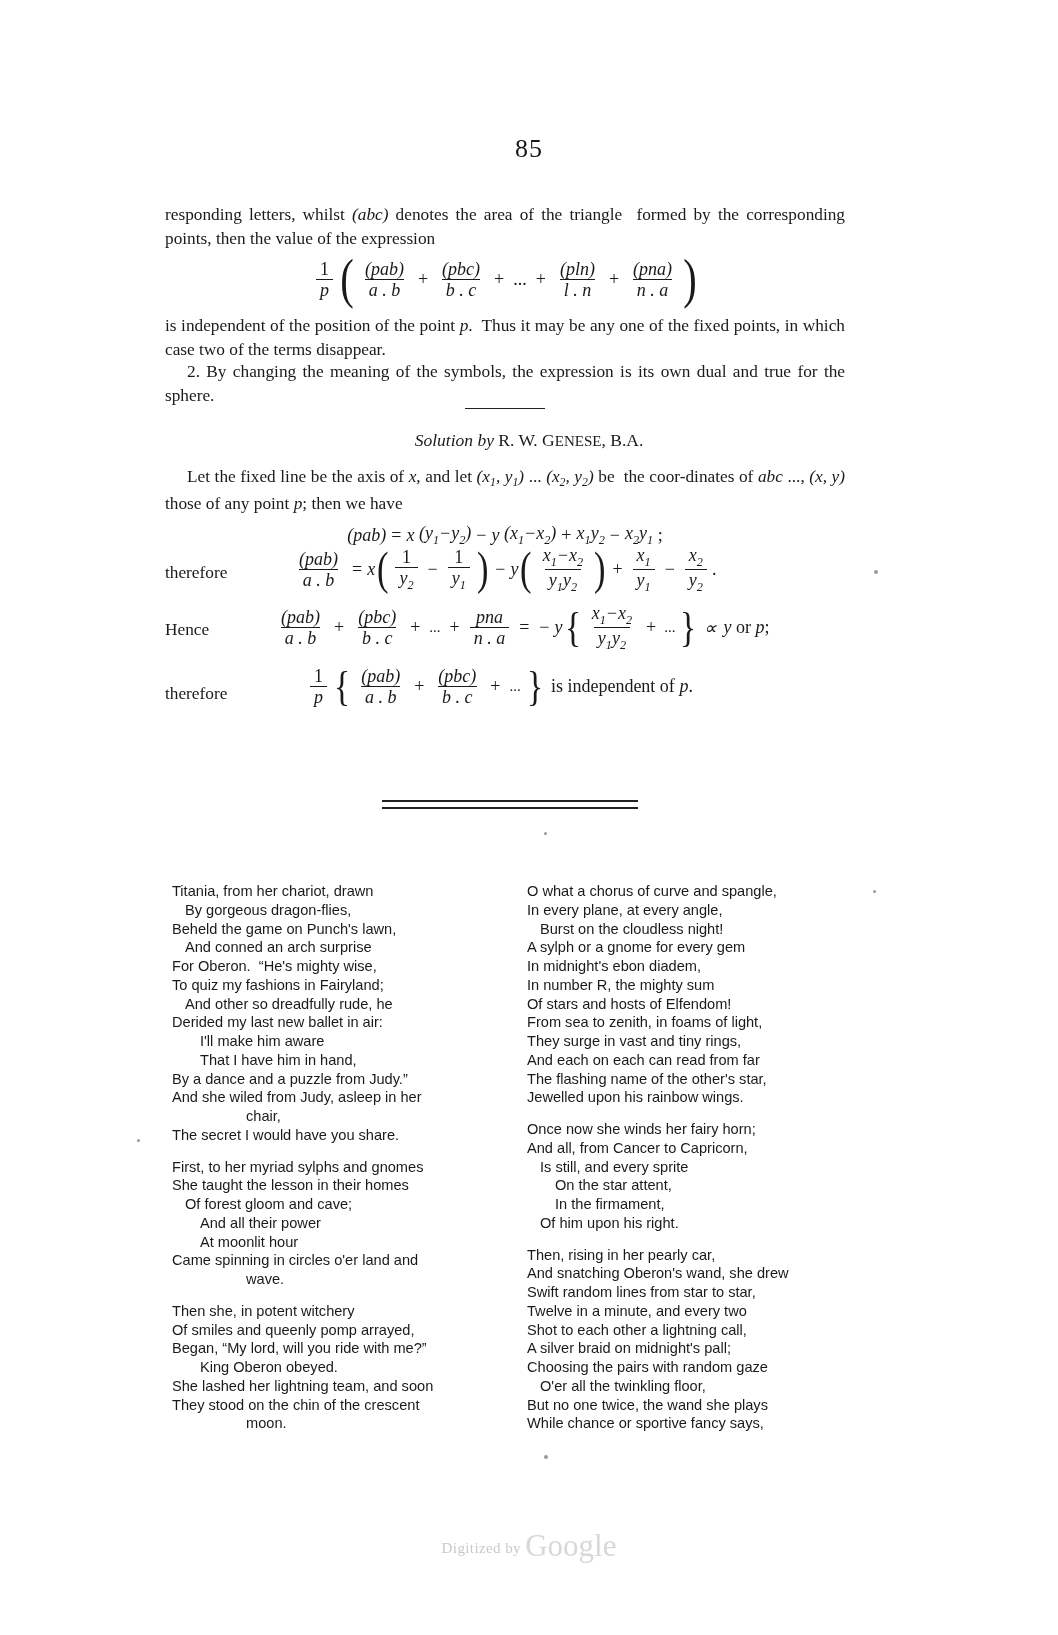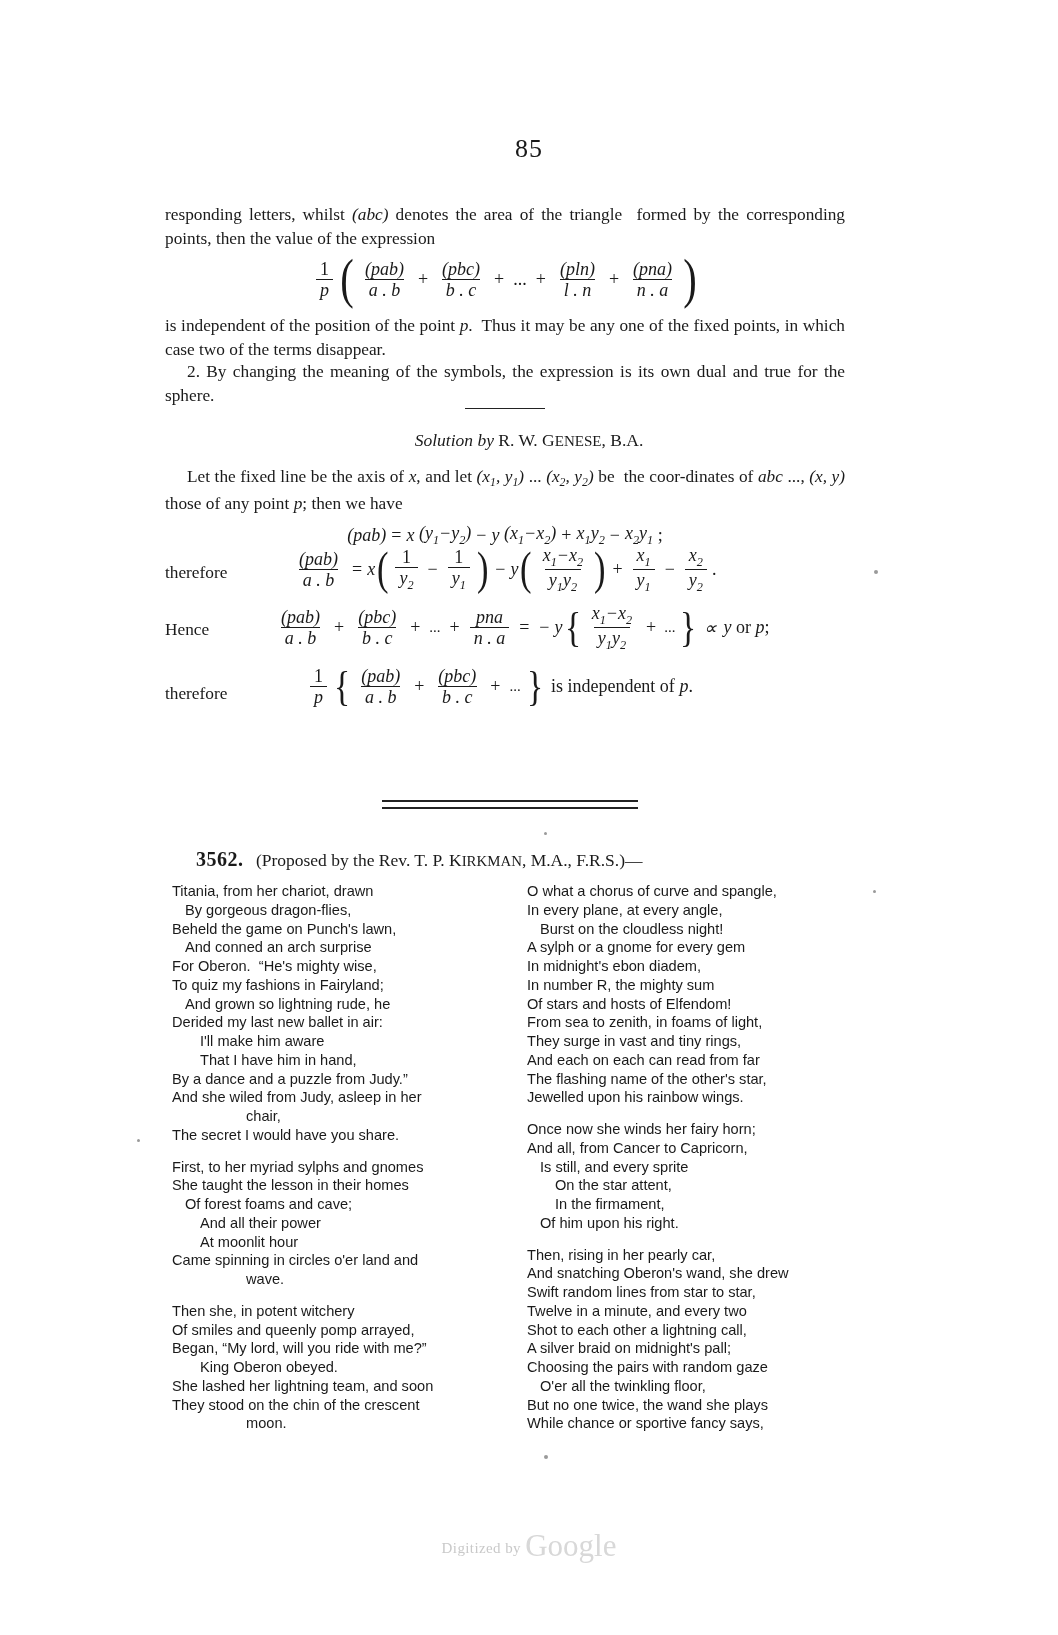--- a/index.html
+++ b/index.html
@@ -330,46 +330,42 @@
         </span>
       <span class="op">+</span>
       <span style="padding:0 4px; font-size:15px;">...</span>
       <span class="brace">}</span>
       <span style="padding-left:6px;">is independent of <i class="v">p</i>.</span>
     </span>
   </div>
 
   <div class="rule-double" style="top:800px;"></div>
 
-  <div class="prob-head">
-    <span class="num">3562.</span>
-    <span style="padding-left:8px;">(Proposed by the Rev. T. P. K<span style="font-size:0.85em;">IRKMAN</span>, M.A., F.R.S.)—</span>
-  </div>
 
   <div class="poem left">
       <div class="stanza">
         <div class="ln">Titania, from her chariot, drawn</div>
         <div class="ln in1">By gorgeous dragon-flies,</div>
         <div class="ln">Beheld the game on Punch's lawn,</div>
         <div class="ln in1">And conned an arch surprise</div>
         <div class="ln">For Oberon.  “He's mighty wise,</div>
         <div class="ln">To quiz my fashions in Fairyland;</div>
-        <div class="ln in1">And grown so lightning rude, he</div>
+        <div class="ln in1">And other so dreadfully rude, he</div>
         <div class="ln">Derided my last new ballet in air:</div>
         <div class="ln in2">I'll make him aware</div>
         <div class="ln in2">That I have him in hand,</div>
         <div class="ln">By a dance and a puzzle from Judy.”</div>
         <div class="ln">And she wiled from Judy, asleep in her</div>
         <div class="ln in4">chair,</div>
         <div class="ln">The secret I would have you share.</div>
       </div>
       <div class="stanza">
         <div class="ln">First, to her myriad sylphs and gnomes</div>
         <div class="ln">She taught the lesson in their homes</div>
-        <div class="ln in1">Of forest foams and cave;</div>
+        <div class="ln in1">Of forest gloom and cave;</div>
         <div class="ln in2">And all their power</div>
         <div class="ln in2">At moonlit hour</div>
         <div class="ln">Came spinning in circles o'er land and</div>
         <div class="ln in4">wave.</div>
       </div>
       <div class="stanza">
         <div class="ln">Then she, in potent witchery</div>
         <div class="ln">Of smiles and queenly pomp arrayed,</div>
         <div class="ln">Began, “My lord, will you ride with me?”</div>
         <div class="ln in2">King Oberon obeyed.</div>

